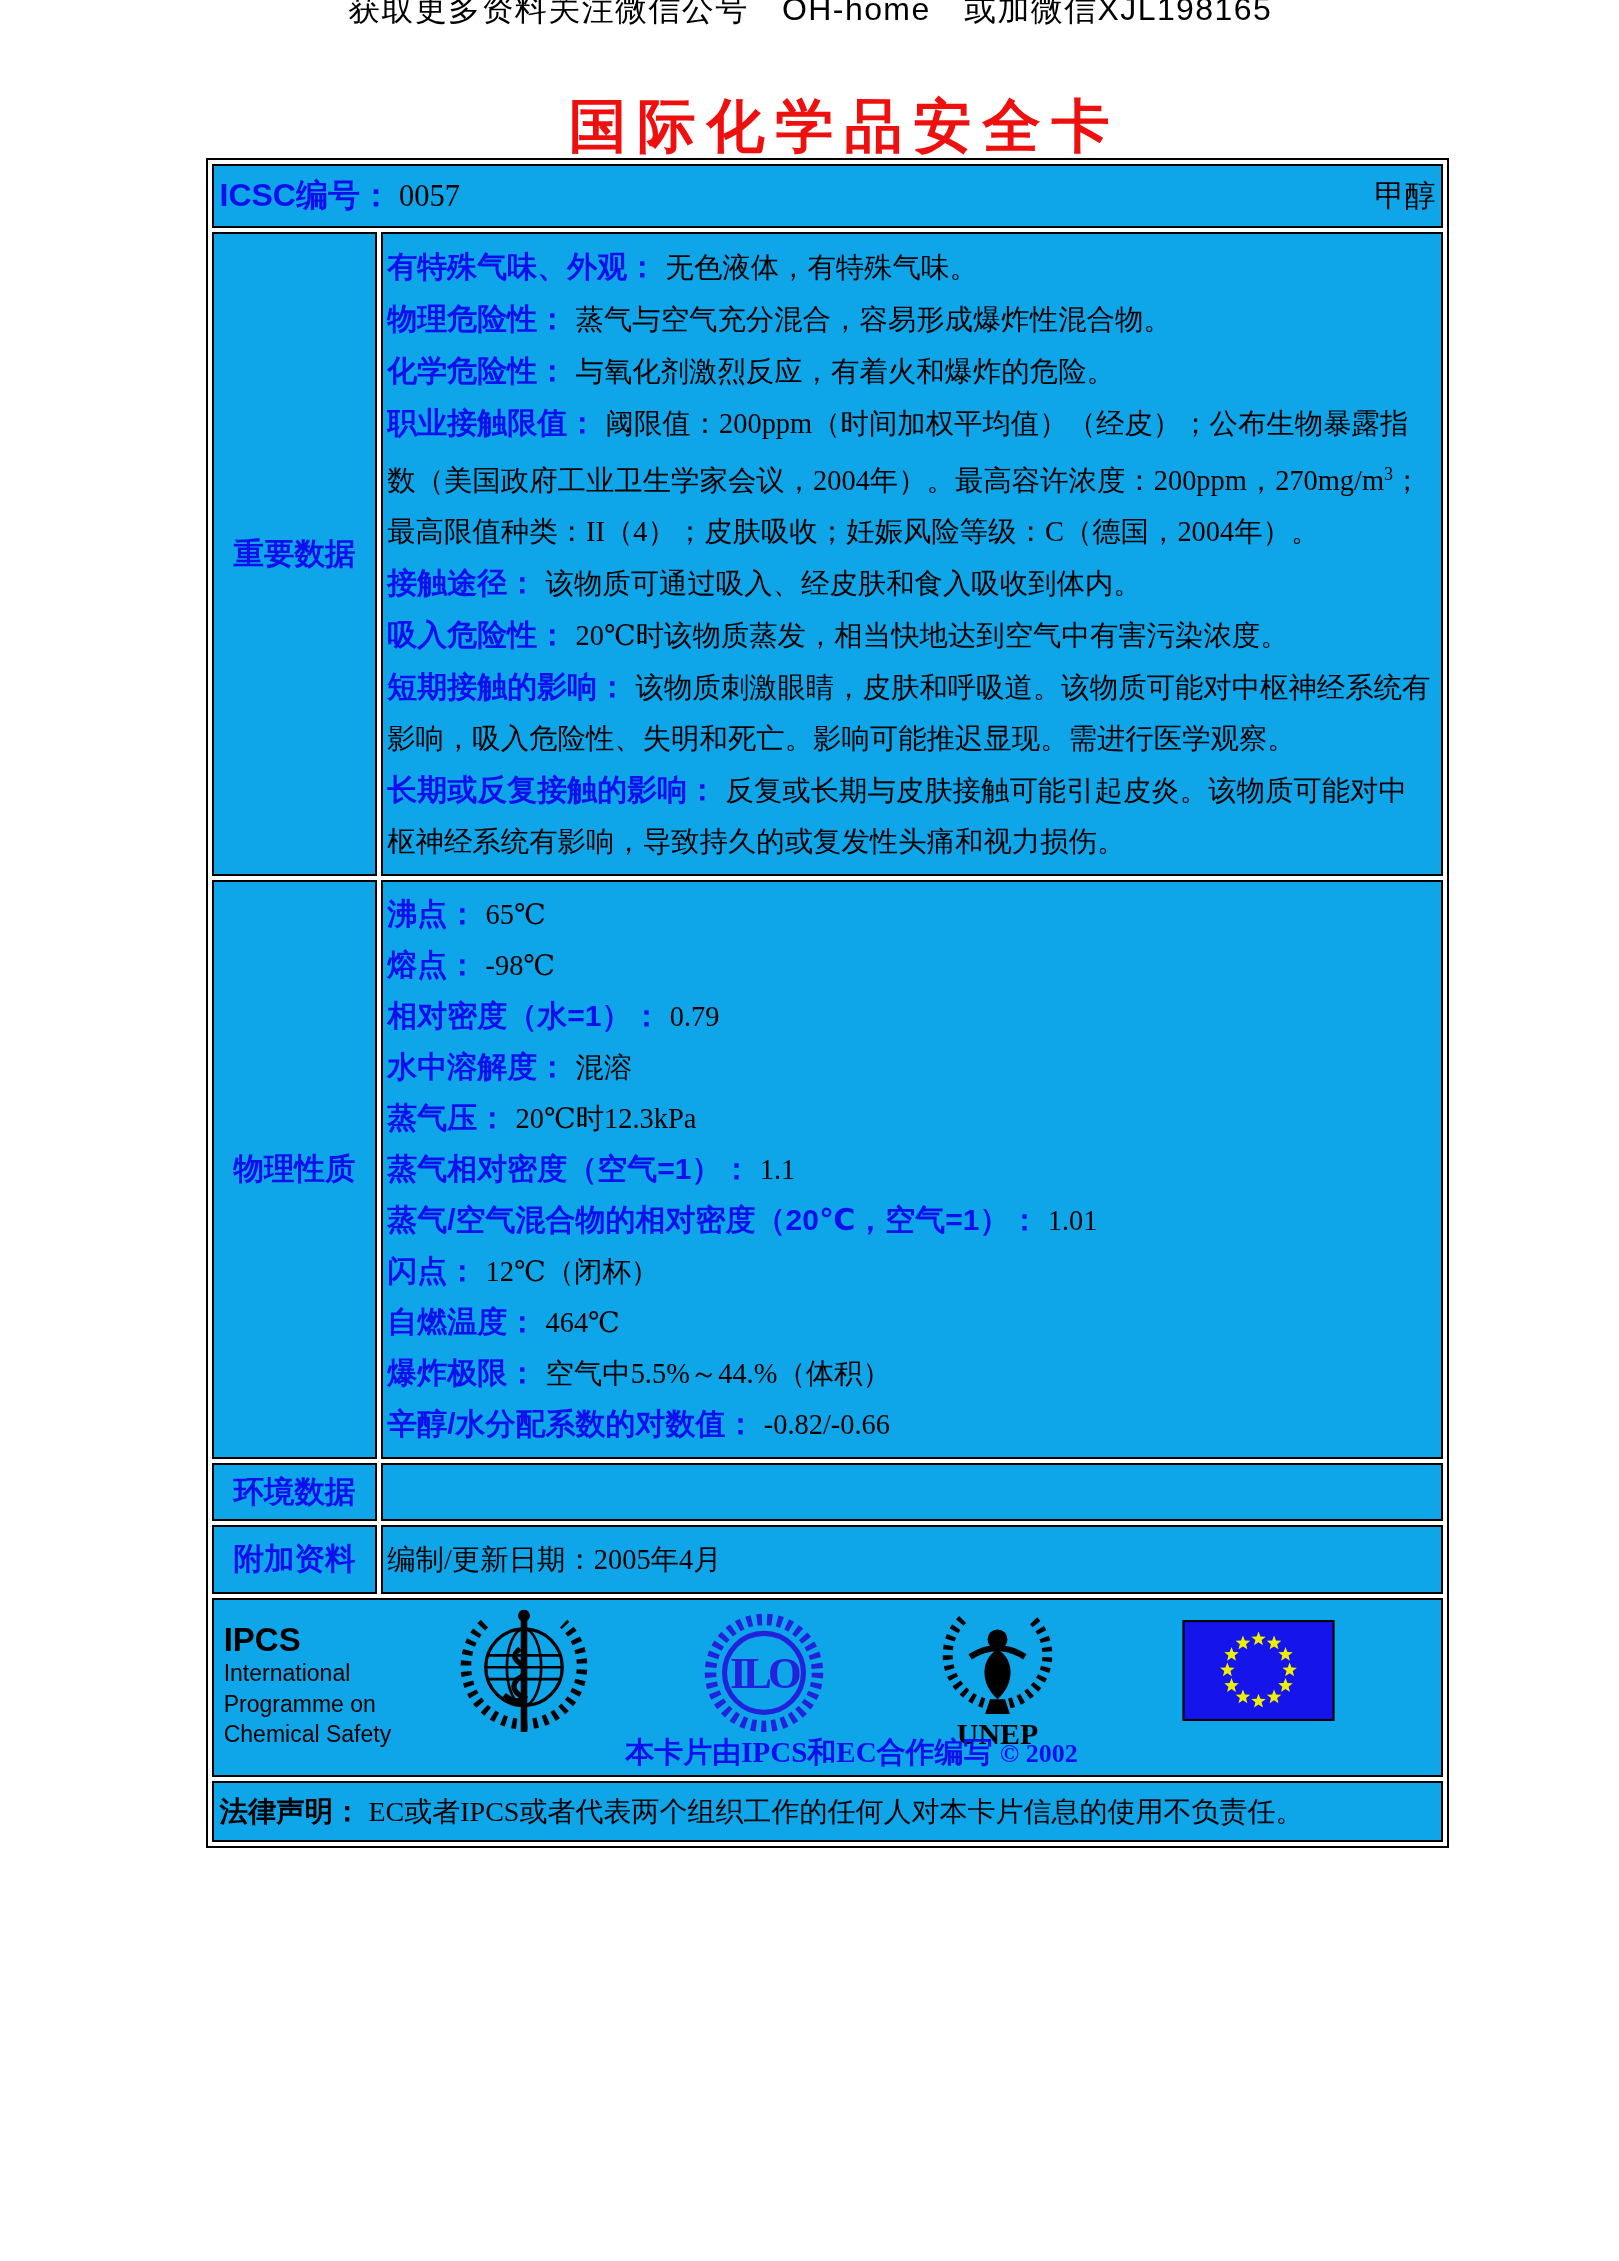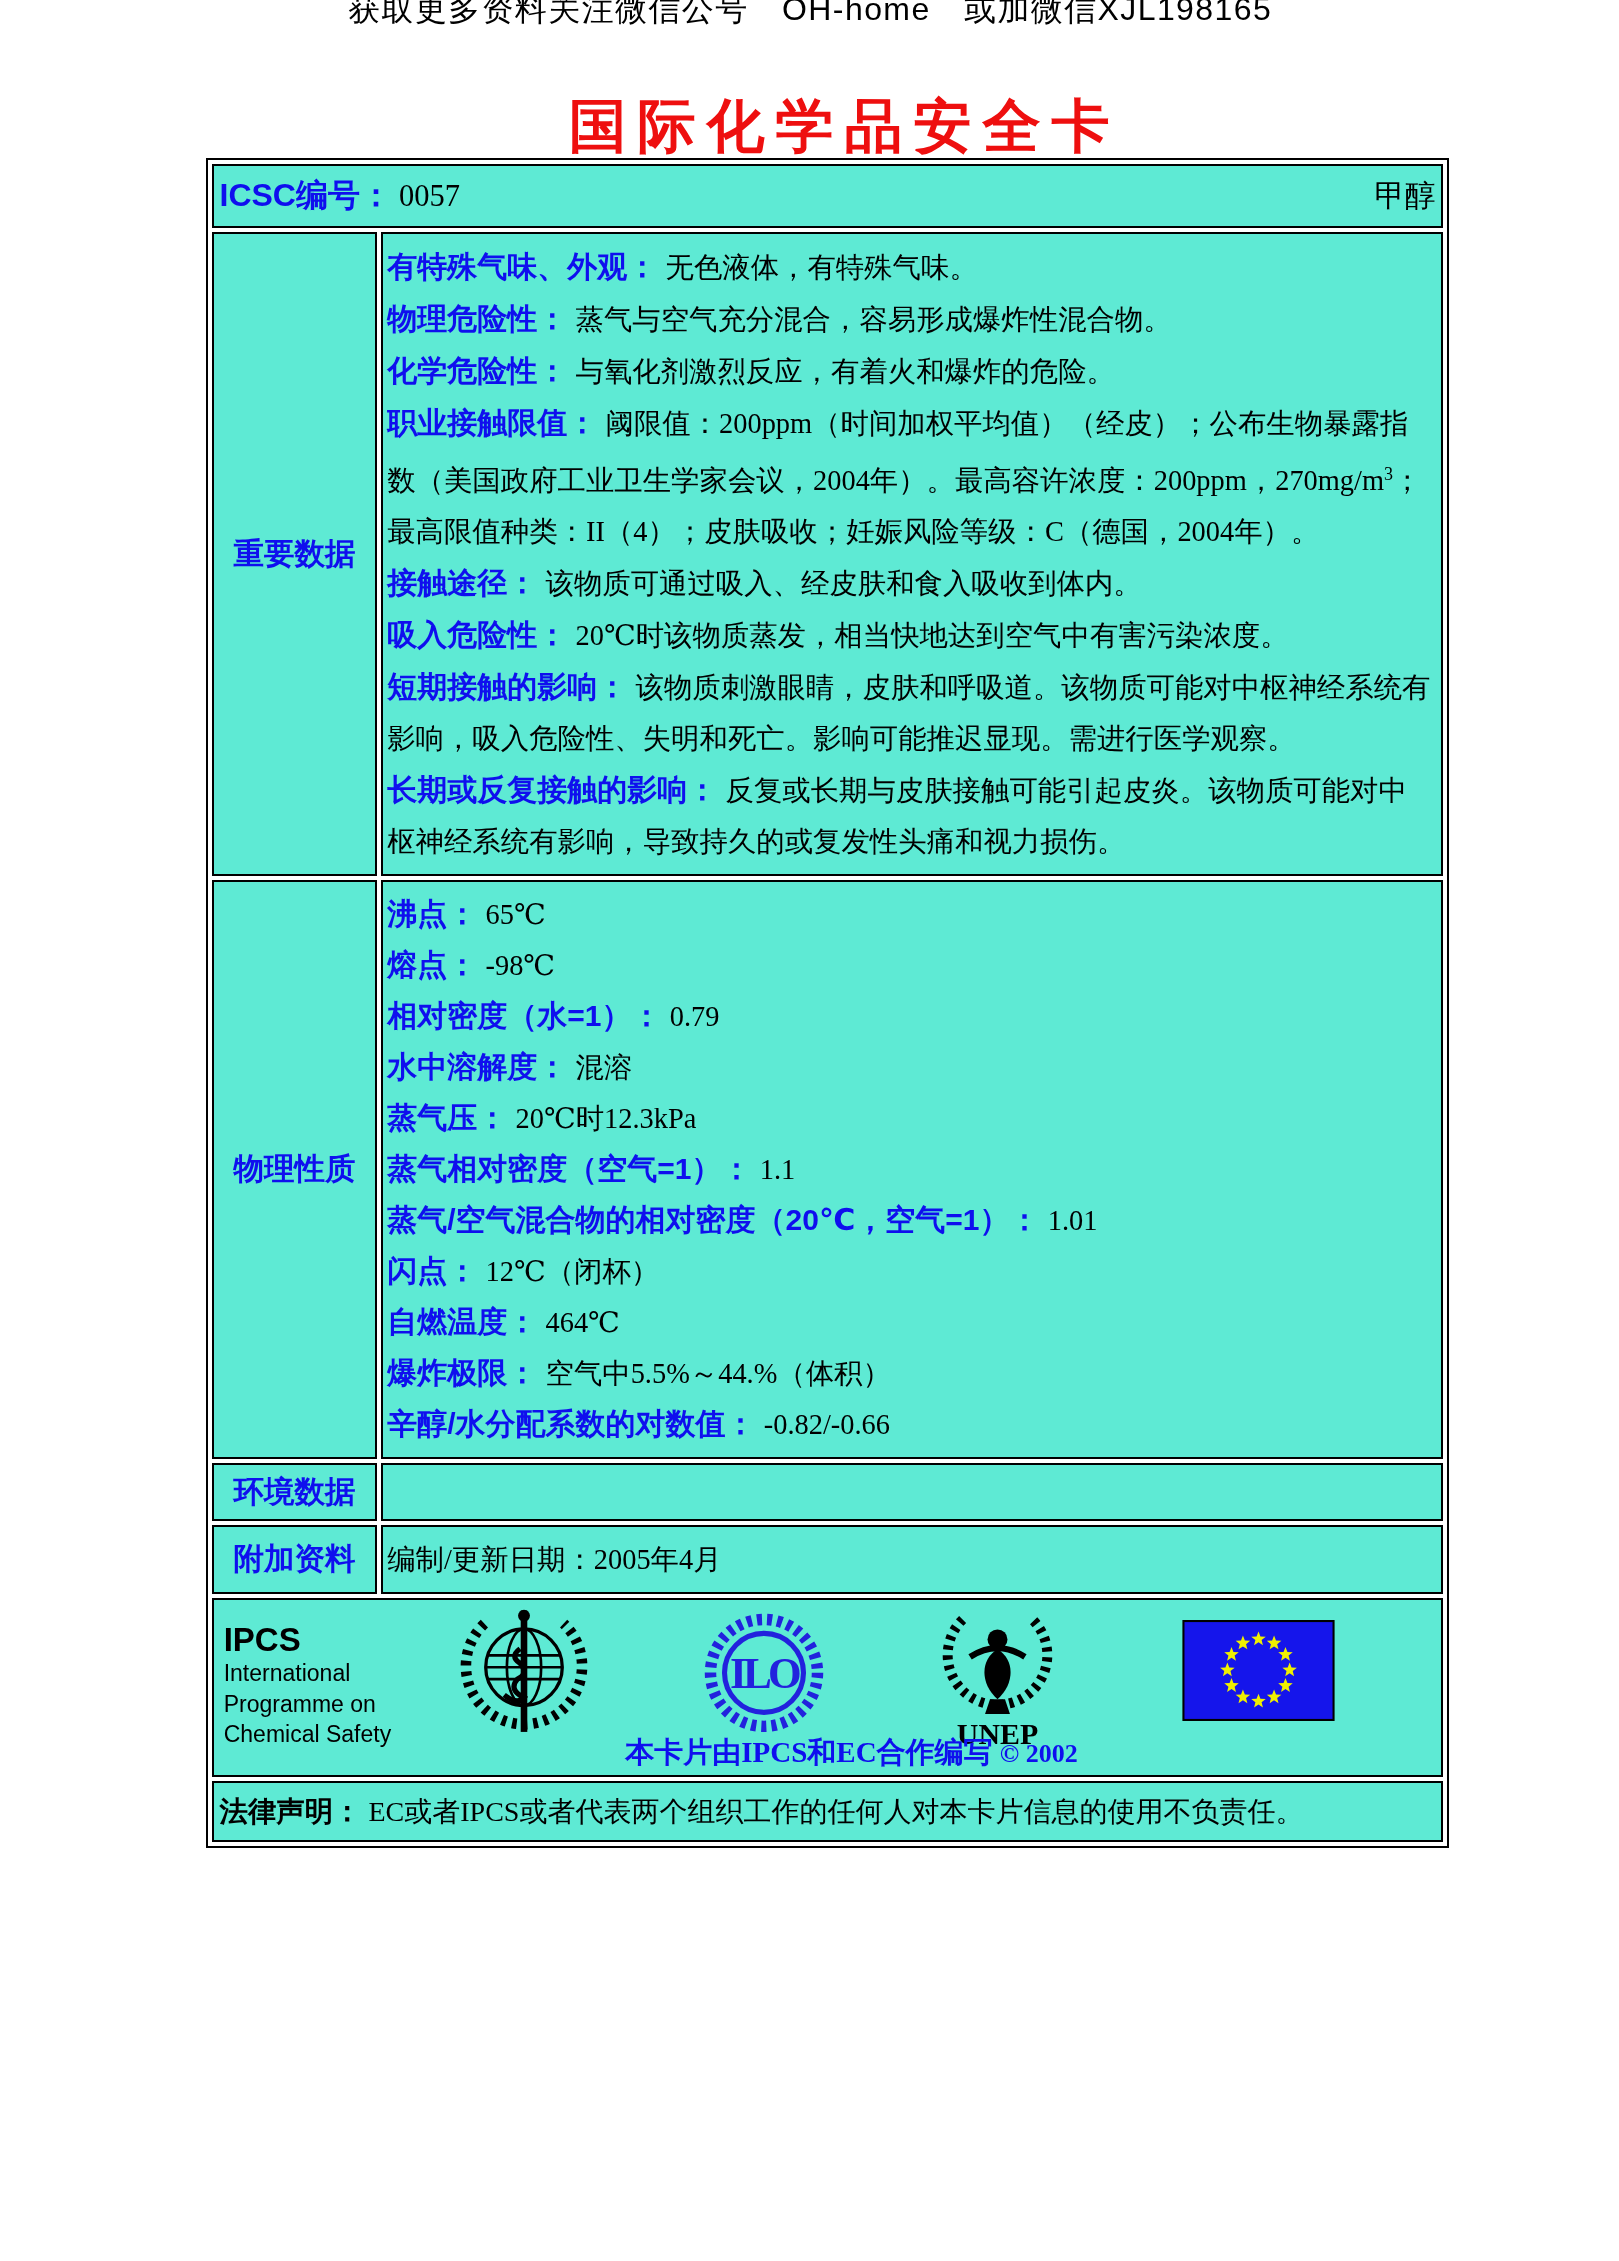--- a/index.html
+++ b/index.html
@@ -10,21 +10,21 @@
               font-family:"Liberation Sans","DejaVu Sans",sans-serif;
               font-size:32px;letter-spacing:1.4px;color:#000;white-space:pre;}
 
   .title{position:absolute;top:71px;left:206px;width:1243px;margin:17px;text-align:center;
          font-family:"DejaVu Serif","Liberation Serif",serif;
          font-size:58px;font-weight:bold;letter-spacing:11px;color:#ee0f0f;}
 
   table.card{position:absolute;left:206px;top:158px;width:1243px;
              border:2.8px solid #000;border-collapse:separate;border-spacing:4.9px;
              background:#fff;table-layout:fixed;}
-  table.card td{border:2.1px solid #000;vertical-align:middle;background:#5eead4;}
+  table.card td{border:2.1px solid #000;vertical-align:middle;background:#0ea5e9;}
 
   col.lab-col{width:165px;}
 
   .head-cell{height:60px;padding:0 5.5px;}
   .head-flex{display:flex;justify-content:space-between;align-items:center;}
   .blue-label{color:#0f0fee;font-weight:bold;font-family:"Liberation Sans","DejaVu Sans",sans-serif;
               font-size:32px;margin-right:7px;}
   .head-num{font-size:30.5px;color:#000;}
   .chem-name{font-size:30.5px;color:#000;}
 

